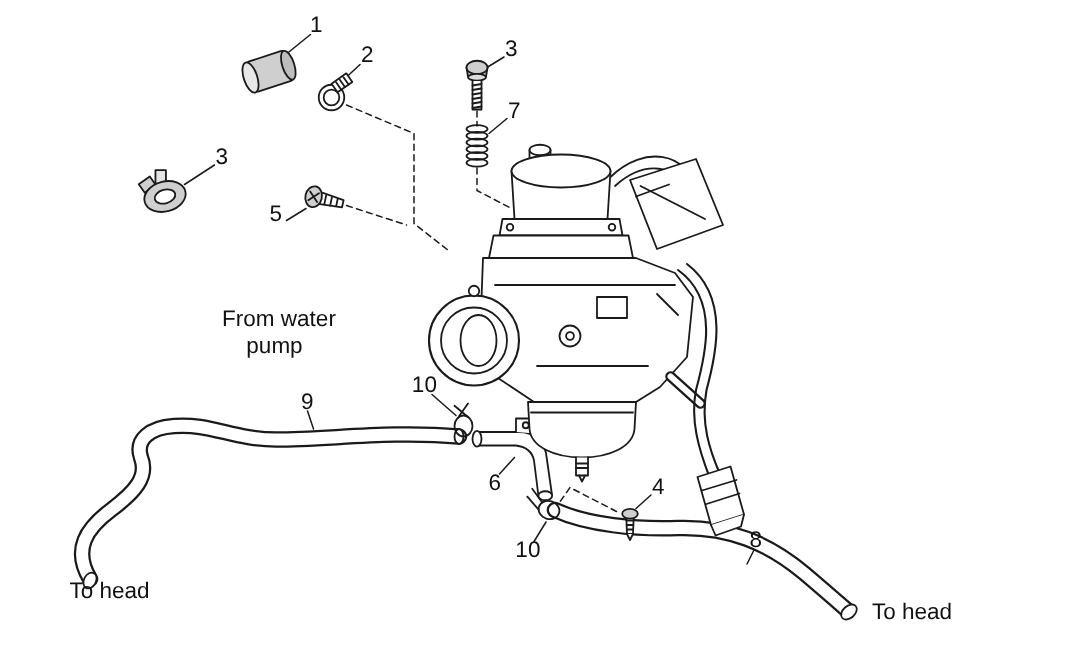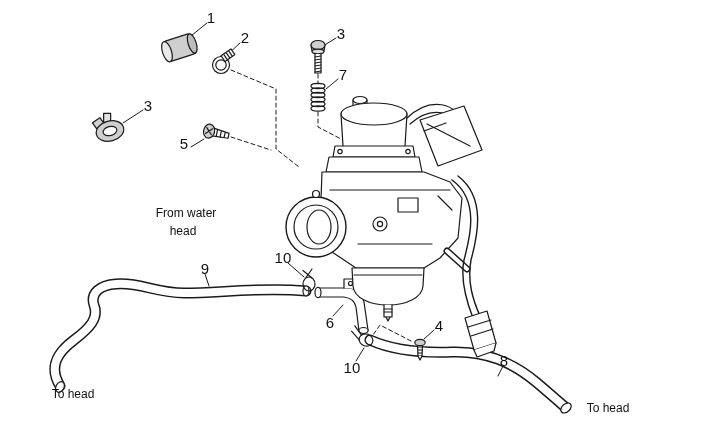--- a/index.html
+++ b/index.html
@@ -9,21 +9,21 @@
     background: #ffffff; overflow: hidden;
   }
   .stage svg { position: absolute; left: 0; top: 0; }
   .callout {
     position: absolute; transform: translate(-50%, -50%);
     font-size: 15px; color: #111; letter-spacing: 0.2px;
     user-select: none; white-space: nowrap;
   }
   .diagram-label {
     position: absolute; transform: translate(-50%, -50%);
-    font-size: 12px; color: #111; white-space: nowrap;
+    font-size: 15px; color: #111; white-space: nowrap;
   }
 </style>
 </head>
 <body>
 
 <div class="stage">
 
   <svg width="720" height="439" viewBox="0 0 720 439">
     <g fill="none" stroke="#1a1a1a" stroke-width="1.2" stroke-linecap="round" stroke-linejoin="round">
 
@@ -209,17 +209,17 @@
   <div class="callout" style="left:148px; top:105px;">3</div>
   <div class="callout" style="left:184px; top:143px;">5</div>
   <div class="callout" style="left:205px; top:268px;">9</div>
   <div class="callout" style="left:283px; top:257px;">10</div>
   <div class="callout" style="left:330px; top:322px;">6</div>
   <div class="callout" style="left:439px; top:325px;">4</div>
   <div class="callout" style="left:352px; top:367px;">10</div>
   <div class="callout" style="left:504px; top:360px;">8</div>
 
   <div class="diagram-label" style="left:186px; top:213px;">From water</div>
-  <div class="diagram-label" style="left:183px; top:231px;">head</div>
+  <div class="diagram-label" style="left:183px; top:231px;">pump</div>
   <div class="diagram-label" style="left:73px;  top:394px;">To head</div>
   <div class="diagram-label" style="left:608px; top:408px;">To head</div>
 
 </div>
 
 </body></html>

